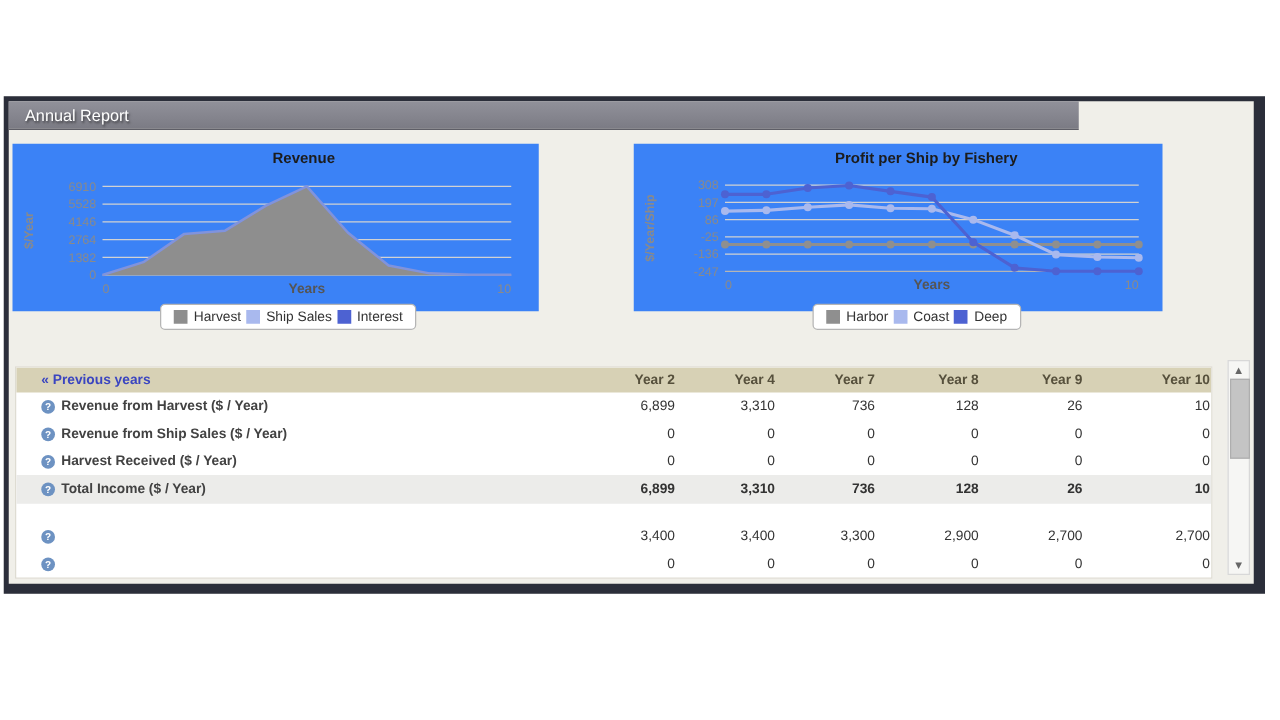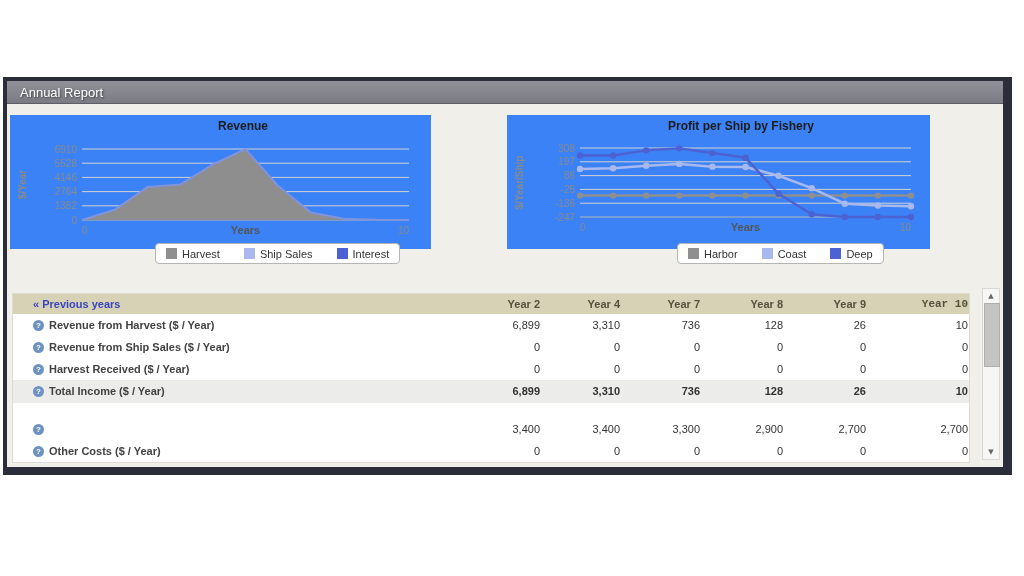--- a/index.html
+++ b/index.html
@@ -2,35 +2,35 @@
 <html><head>
 <meta charset="utf-8">
 <style>
   html,body{margin:0;padding:0;}
   body{width:1024px;height:576px;overflow:hidden;background:#ffffff;
        font-family:"Liberation Sans",sans-serif;}
   #page{position:relative;width:1024px;height:576px;}
   #window{position:absolute;left:3px;top:77px;width:1009px;height:398px;
           box-sizing:border-box;background:#f0efe9;
           border:4px solid #2b2e3a;border-right-width:9px;border-bottom-width:8px;}
-  #titlebar{position:absolute;left:7px;top:81px;width:996px;height:23px;
+  #titlebar{position:absolute;left:7px;top:81px;width:856px;height:23px;
             background:linear-gradient(#91919a,#7b7b84);
             border-bottom:1px solid #5e5e66;
             color:#ffffff;font-size:13px;line-height:23px;padding-left:13px;
             box-sizing:border-box;text-shadow:1px 1px 2px rgba(0,0,0,.55);}
   .panel{position:absolute;background:#3b82f6;}
   #panel-revenue{left:10px;top:115px;width:421px;height:134px;}
   #panel-profit{left:507px;top:115px;width:423px;height:134px;}
   .chart-title{position:absolute;top:4px;left:0;width:100%;text-align:center;
                padding-left:45px;box-sizing:border-box;
                font-size:12px;font-weight:bold;color:#1c1c1c;}
   svg.chart{position:absolute;left:0;top:0;}
   .legend{position:absolute;top:243px;height:19px;display:flex;align-items:center;
-          gap:24px;padding:0 10px;background:#ffffff;border:1px solid #b5b5b5;
-          border-radius:4px;font-size:11px;color:#333;margin-left:27px;}
+          gap:4px;padding:0 10px;background:#ffffff;border:1px solid #b5b5b5;
+          border-radius:4px;font-size:11px;color:#333;}
   #legend-revenue{left:128px;}
   #legend-profit{left:650px;justify-content:space-between;}
   .legend-item{display:flex;align-items:center;gap:5px;white-space:nowrap;}
   .swatch{width:11px;height:11px;display:inline-block;}
   #table{position:absolute;left:12px;top:293px;width:958px;height:170px;
          box-sizing:border-box;background:#ffffff;border:1px solid #dedcd2;
          font-size:11px;color:#333;overflow:hidden;}
   .trow{display:flex;width:100%;}
   .trow.thead{background:#d7d1b5;height:20px;line-height:20px;}
   .trow.data{height:22px;line-height:22px;}
@@ -178,21 +178,21 @@
   <div id="table">
       <div class="trow thead">
         <div class="cell label">
           <a href="#" class="prev-link">« Previous years</a>
         </div>
         <div class="cell num" style="flex: 0 0 80px;">Year 2</div>
         <div class="cell num" style="flex: 0 0 80px;">Year 4</div>
         <div class="cell num" style="flex: 0 0 80px;">Year 7</div>
         <div class="cell num" style="flex: 0 0 83px;">Year 8</div>
         <div class="cell num" style="flex: 0 0 83px;">Year 9</div>
-        <div class="cell num" style="flex: 0 0 102px; font-family: Liberation Mono, monospace;">Year 10</div>
+        <div class="cell num" style="flex: 0 0 102px;">Year 10</div>
       </div>
       <div class="trow data">
         <div class="cell label">
           <span class="help-icon">?</span>
           <span>Revenue from Harvest ($ / Year)</span>
         </div>
         <div class="cell num" style="flex: 0 0 80px;">6,899</div>
         <div class="cell num" style="flex: 0 0 80px;">3,310</div>
         <div class="cell num" style="flex: 0 0 80px;">736</div>
         <div class="cell num" style="flex: 0 0 83px;">128</div>
@@ -243,21 +243,20 @@
         <div class="cell num" style="flex: 0 0 80px;">3,400</div>
         <div class="cell num" style="flex: 0 0 80px;">3,400</div>
         <div class="cell num" style="flex: 0 0 80px;">3,300</div>
         <div class="cell num" style="flex: 0 0 83px;">2,900</div>
         <div class="cell num" style="flex: 0 0 83px;">2,700</div>
         <div class="cell num" style="flex: 0 0 102px;">2,700</div>
       </div>
       <div class="trow data">
         <div class="cell label">
           <span class="help-icon">?</span>
-          <span>Other Costs ($ / Year)</span>
         </div>
         <div class="cell num" style="flex: 0 0 80px;">0</div>
         <div class="cell num" style="flex: 0 0 80px;">0</div>
         <div class="cell num" style="flex: 0 0 80px;">0</div>
         <div class="cell num" style="flex: 0 0 83px;">0</div>
         <div class="cell num" style="flex: 0 0 83px;">0</div>
         <div class="cell num" style="flex: 0 0 102px;">0</div>
       </div>
     </div>
 

